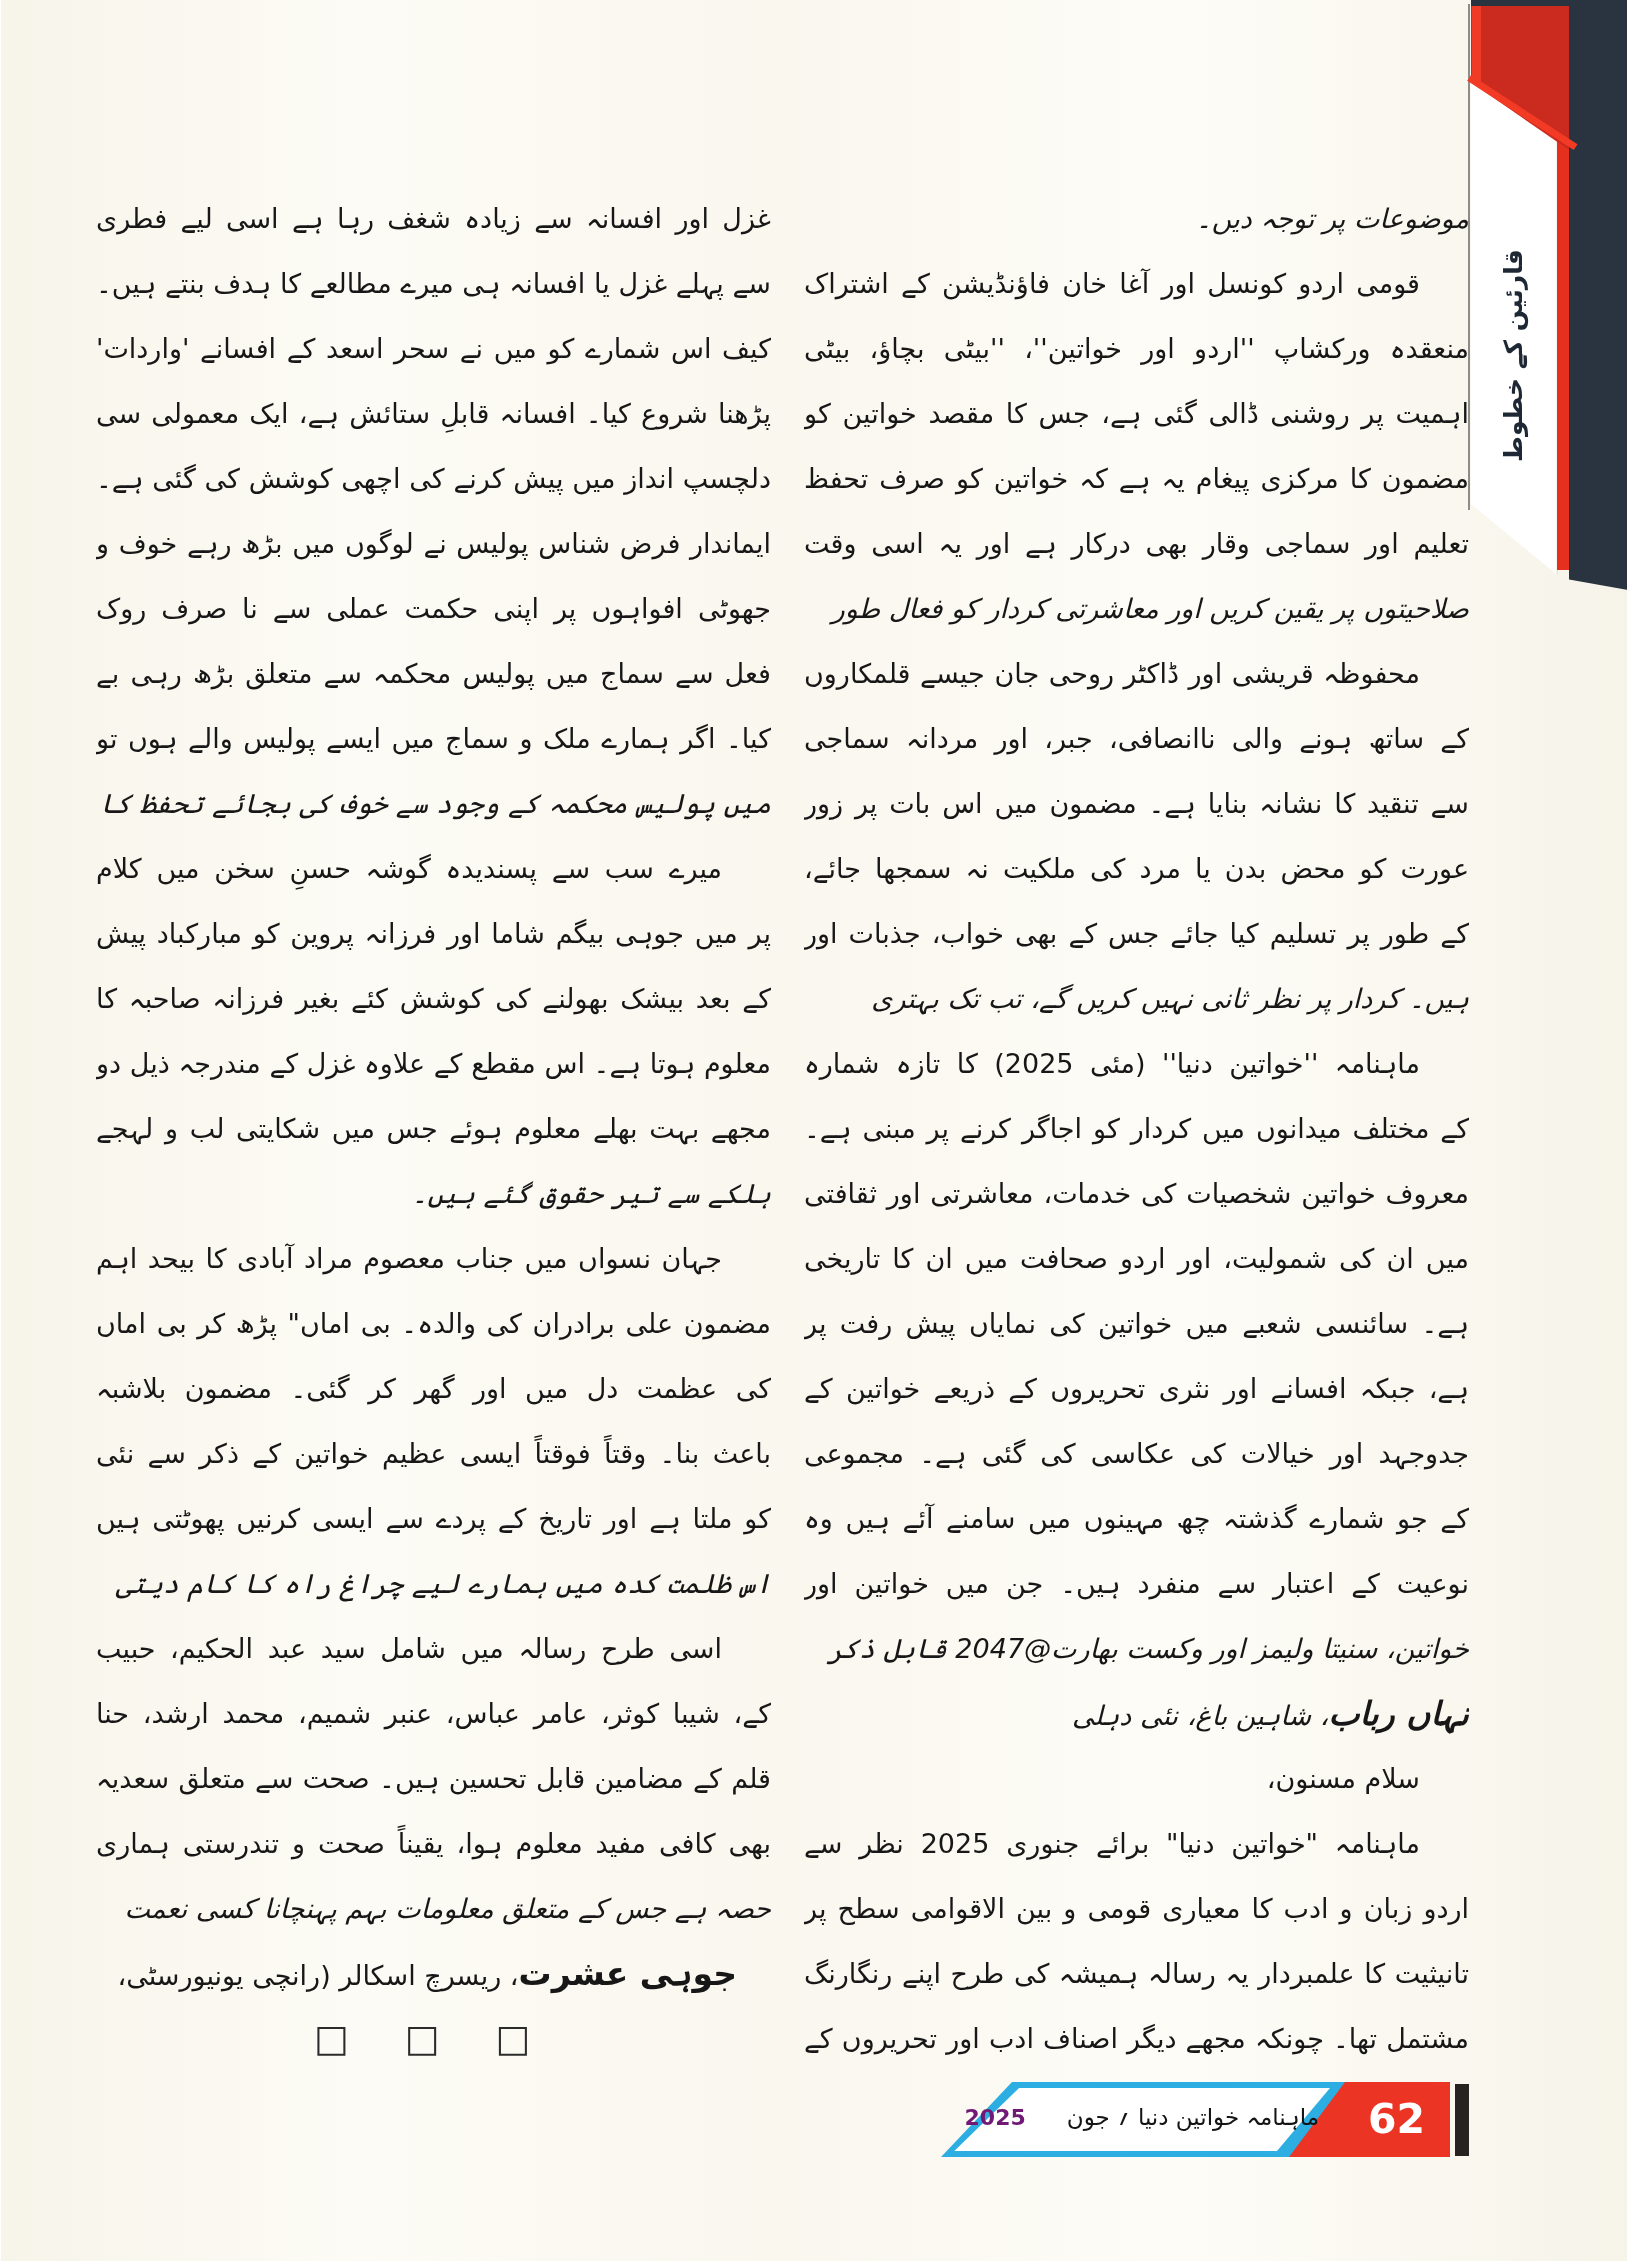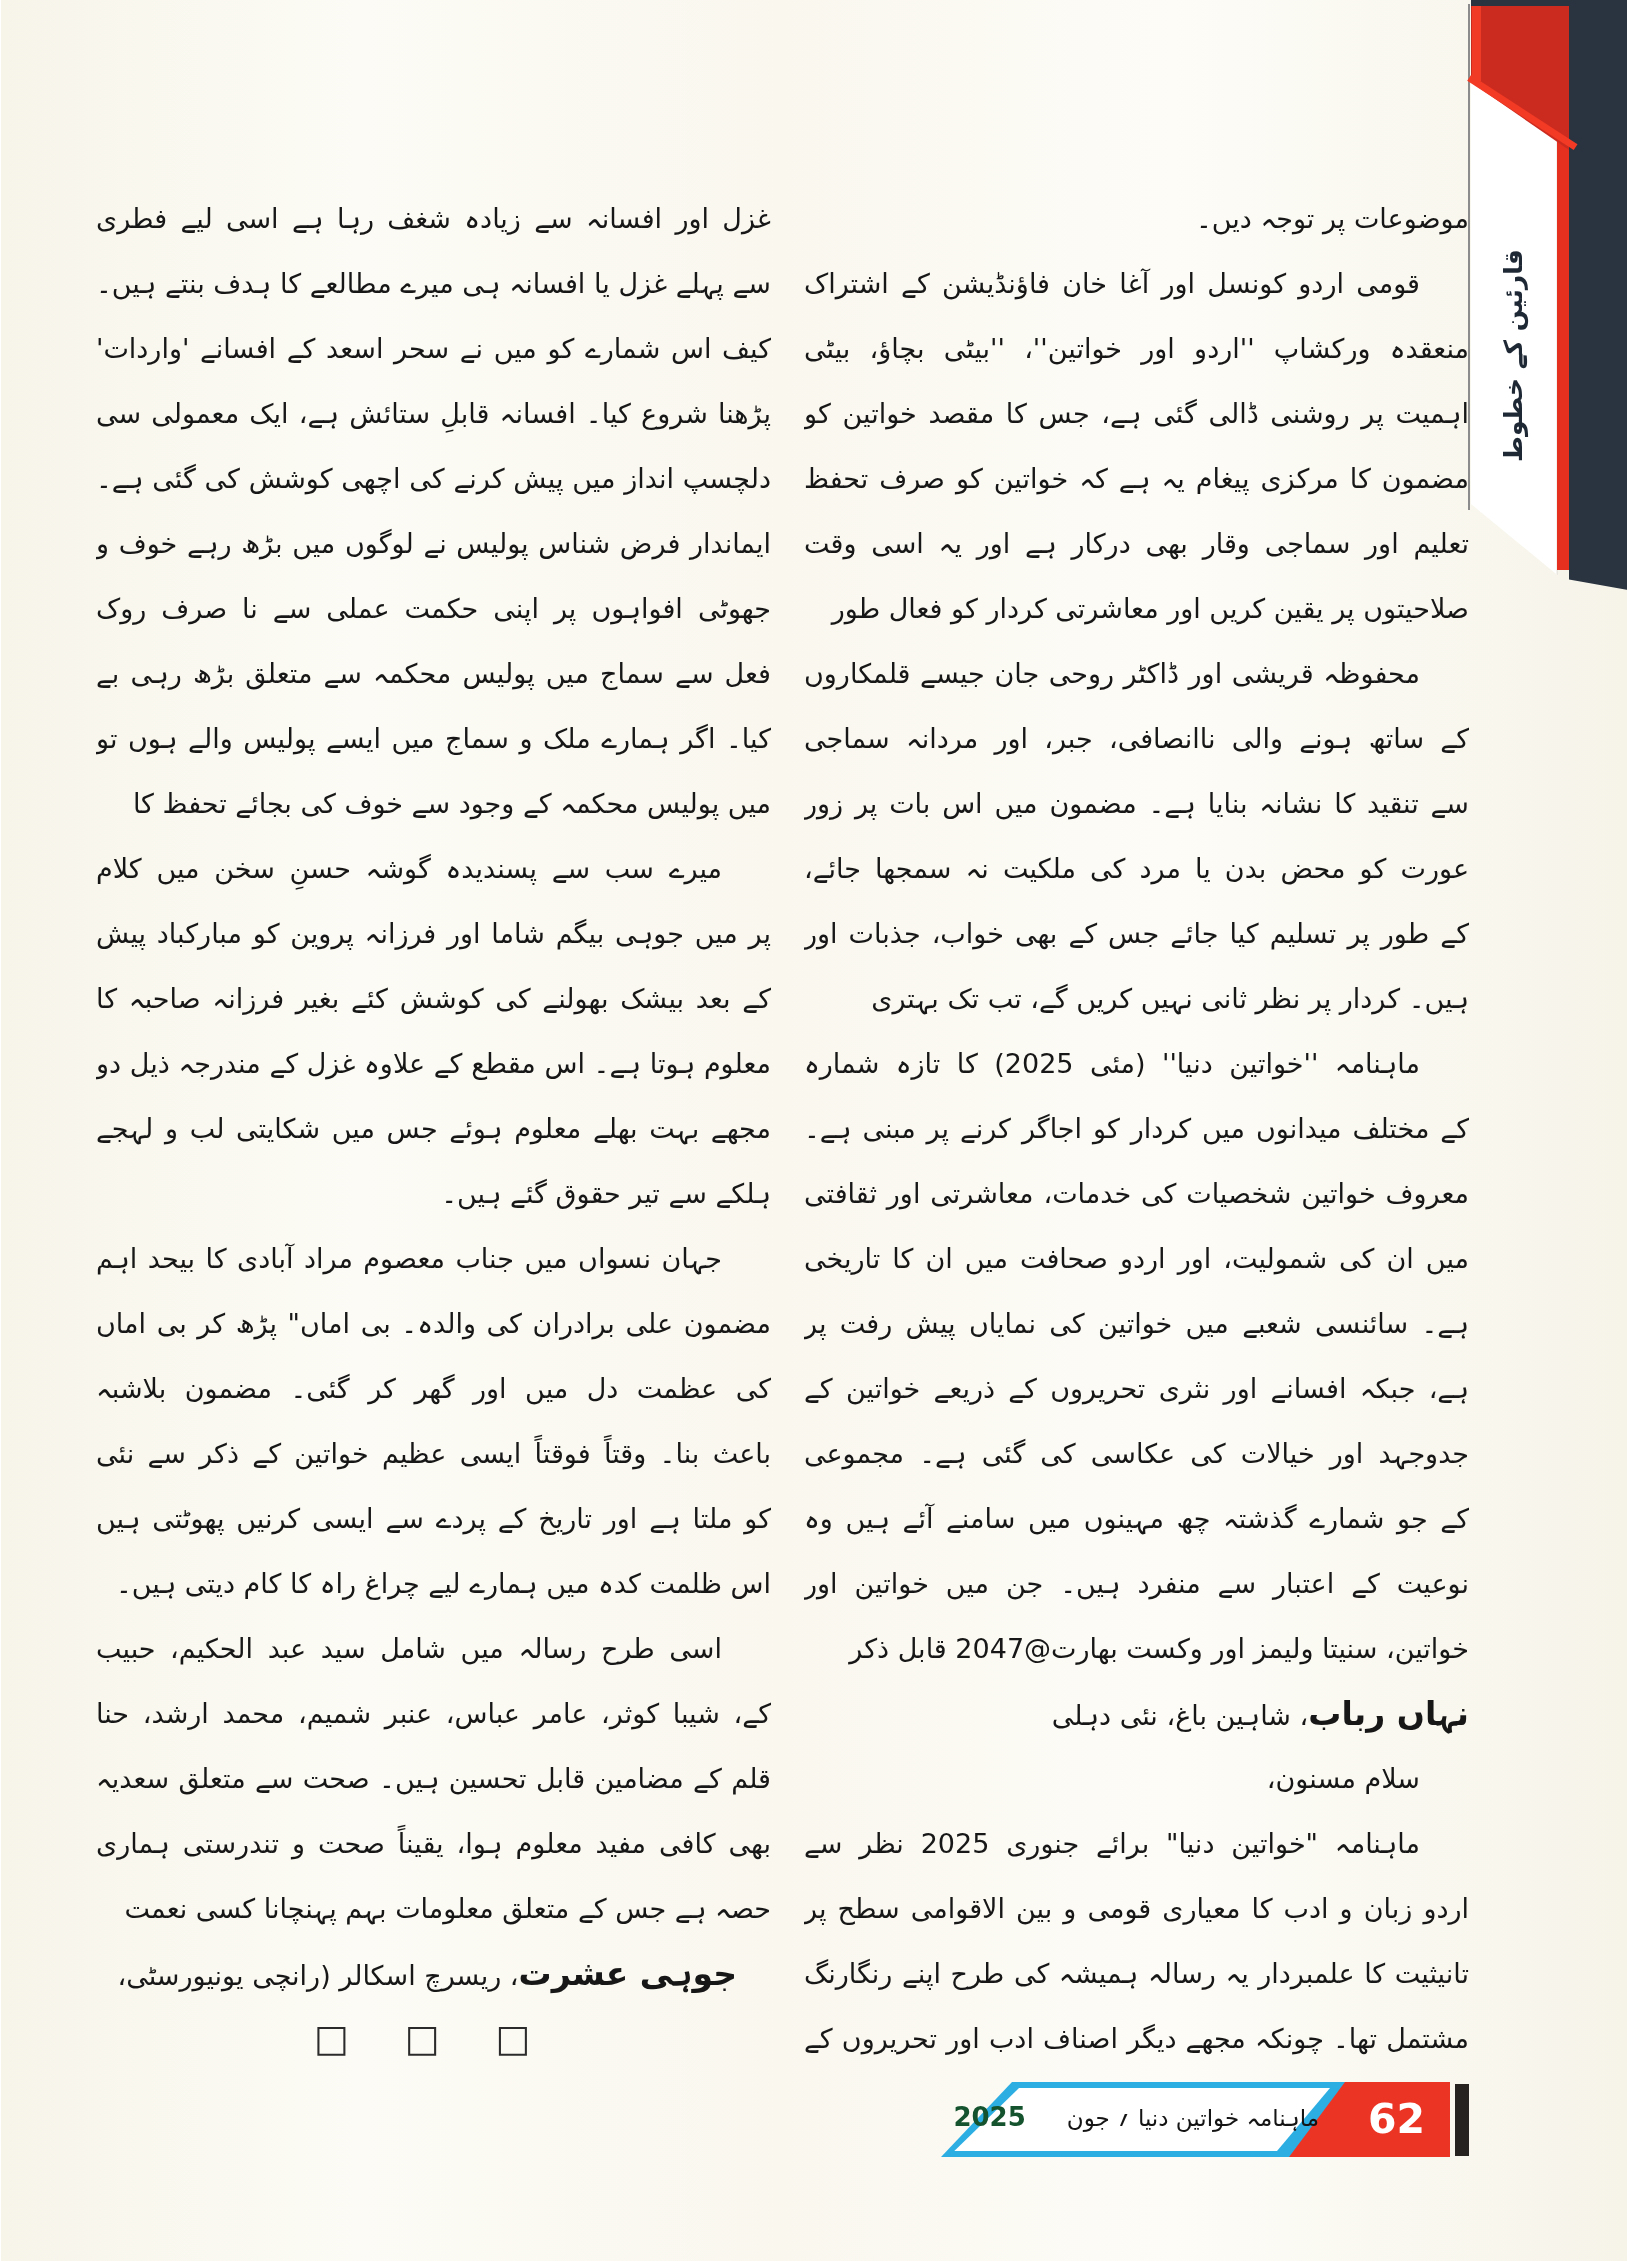--- a/index.html
+++ b/index.html
@@ -12,21 +12,21 @@
   }
   .col{position:absolute;}
   .col-left{left:96px;top:186px;width:675px;}
   .col-right{left:804px;top:186px;width:665px;}
   .line{
     height:65px;line-height:65px;font-size:27px;color:#171717;
     text-align:justify;text-align-last:justify;overflow:hidden;
     white-space:normal;
   }
   .line.in{padding-right:49px;}
-  .line.end{text-align:right;text-align-last:right;}
+  .line.end{text-align:right;text-align-last:right;font-style:italic;}
   .line.endin{padding-right:49px;text-align:center;text-align-last:right;}
   .line.name b{font-weight:800;font-size:33px;letter-spacing:0.7px;}
   .line.sig{text-align:right;text-align-last:right;padding-right:34px;}
   .line.marks{text-align:center;text-align-last:center;font-size:37px;letter-spacing:22px;color:#2b2b2b;}
 
   
   .navy-strip{position:absolute;left:1569px;top:0;width:59px;height:590px;background:#2a3340;
     clip-path:polygon(0 0,100% 0,100% 100%,0 98.2%);z-index:1;}
   .navy-topband{position:absolute;left:1471px;top:0;width:98px;height:7.4px;background:#2a3340;z-index:4;}
   .tab-edge-line{position:absolute;left:1468px;top:4.4px;width:2.2px;height:506px;background:#8c8c8c;z-index:2;}
@@ -50,21 +50,21 @@
   .f-blue{position:absolute;inset:0;background:#2caee3;
     clip-path:polygon(71px 0,405px 0,349px 75px,0 75px);}
   .f-white{position:absolute;inset:0;background:#ffffff;
     clip-path:polygon(78px 6px,389px 6px,336px 69px,13.3px 69px);}
   .f-red{position:absolute;inset:0;background:#ec3424;
     clip-path:polygon(404px 0,509px 0,509px 75px,348px 75px);}
   .f-black{position:absolute;left:514px;top:1.5px;width:14px;height:72px;background:#26221f;}
   .f-caption{position:absolute;left:81px;top:0;width:297px;height:75px;line-height:71px;
     text-align:right;direction:rtl;white-space:nowrap;}
   .f-caption .cap{font-size:23px;color:#141414;}
-  .f-caption .year{font-size:26px;font-weight:bold;color:#14532d;margin-right:41px;letter-spacing:1.5px;}
+  .f-caption .year{font-size:22px;font-weight:bold;color:#701a75;margin-right:41px;letter-spacing:1.5px;}
   .f-page-num{position:absolute;left:411px;top:0;width:89px;height:62px;line-height:75px;
     text-align:center;color:#ffffff;font-weight:bold;font-size:41px;}
 </style>
 </head>
 <body>
 
 <div class="navy-strip"></div>
 <div class="navy-topband"></div>
 <div class="tab-edge-line"></div>
 <div class="white-tab"></div>

